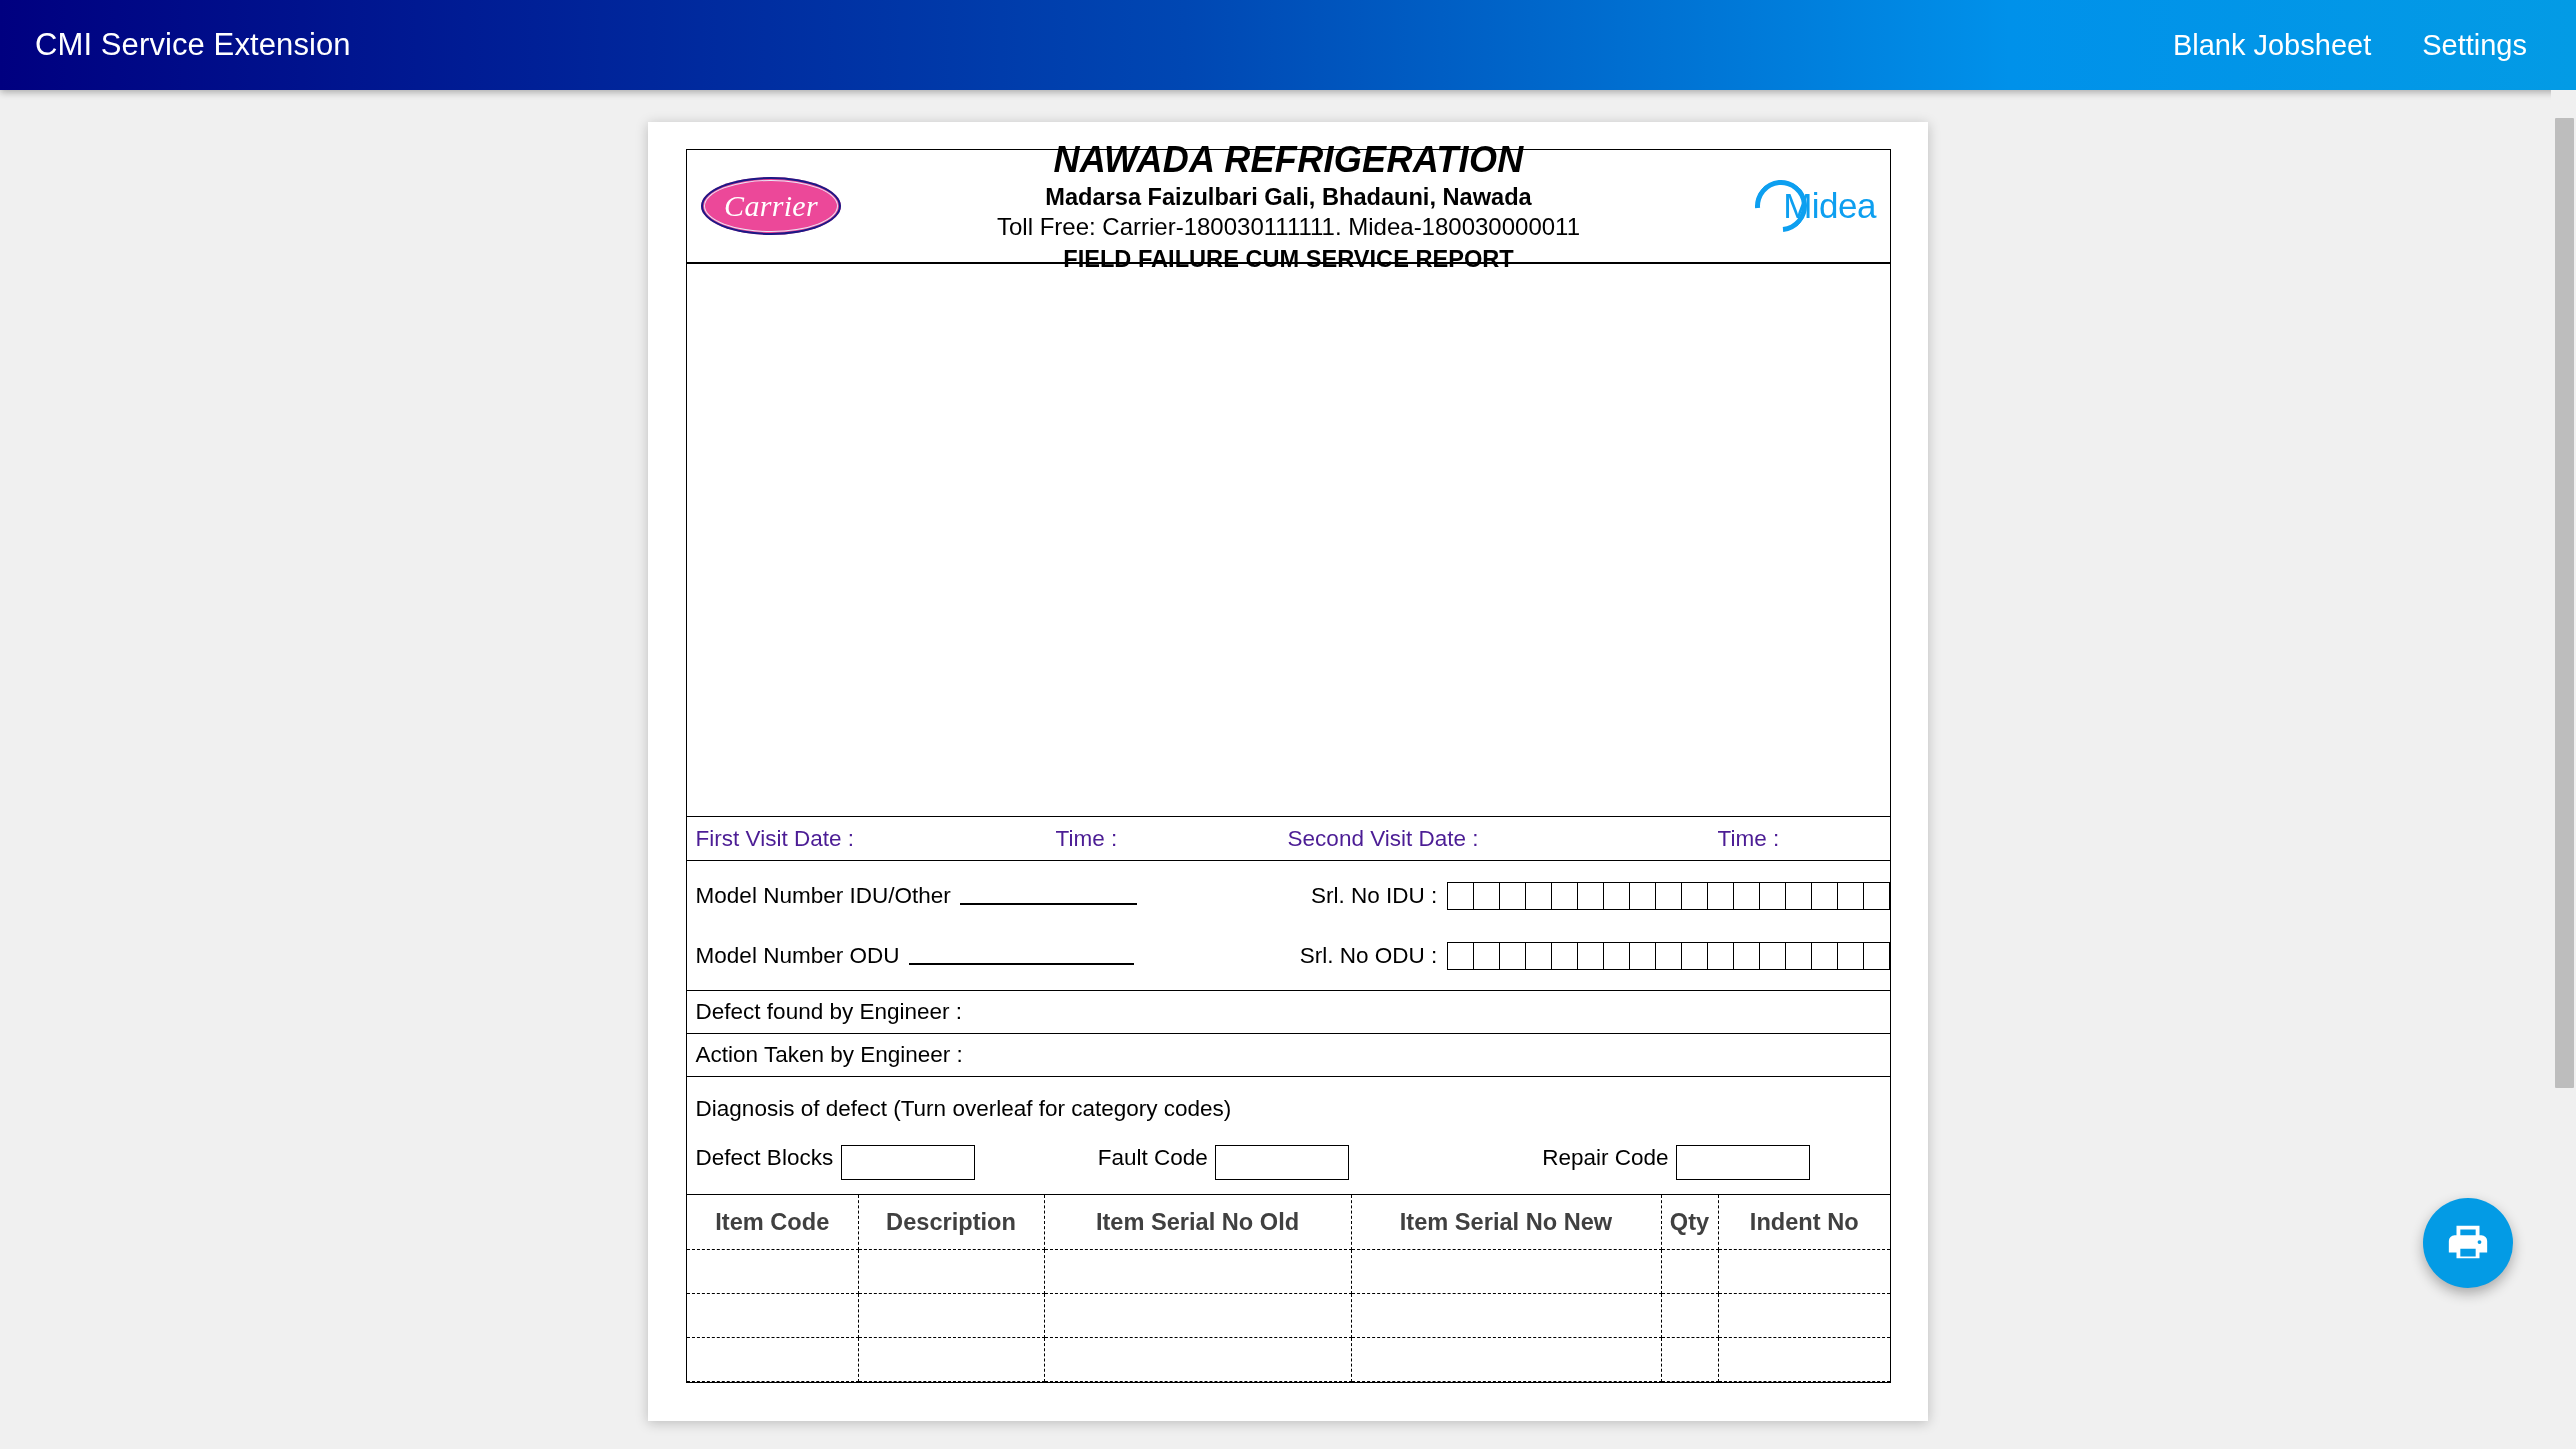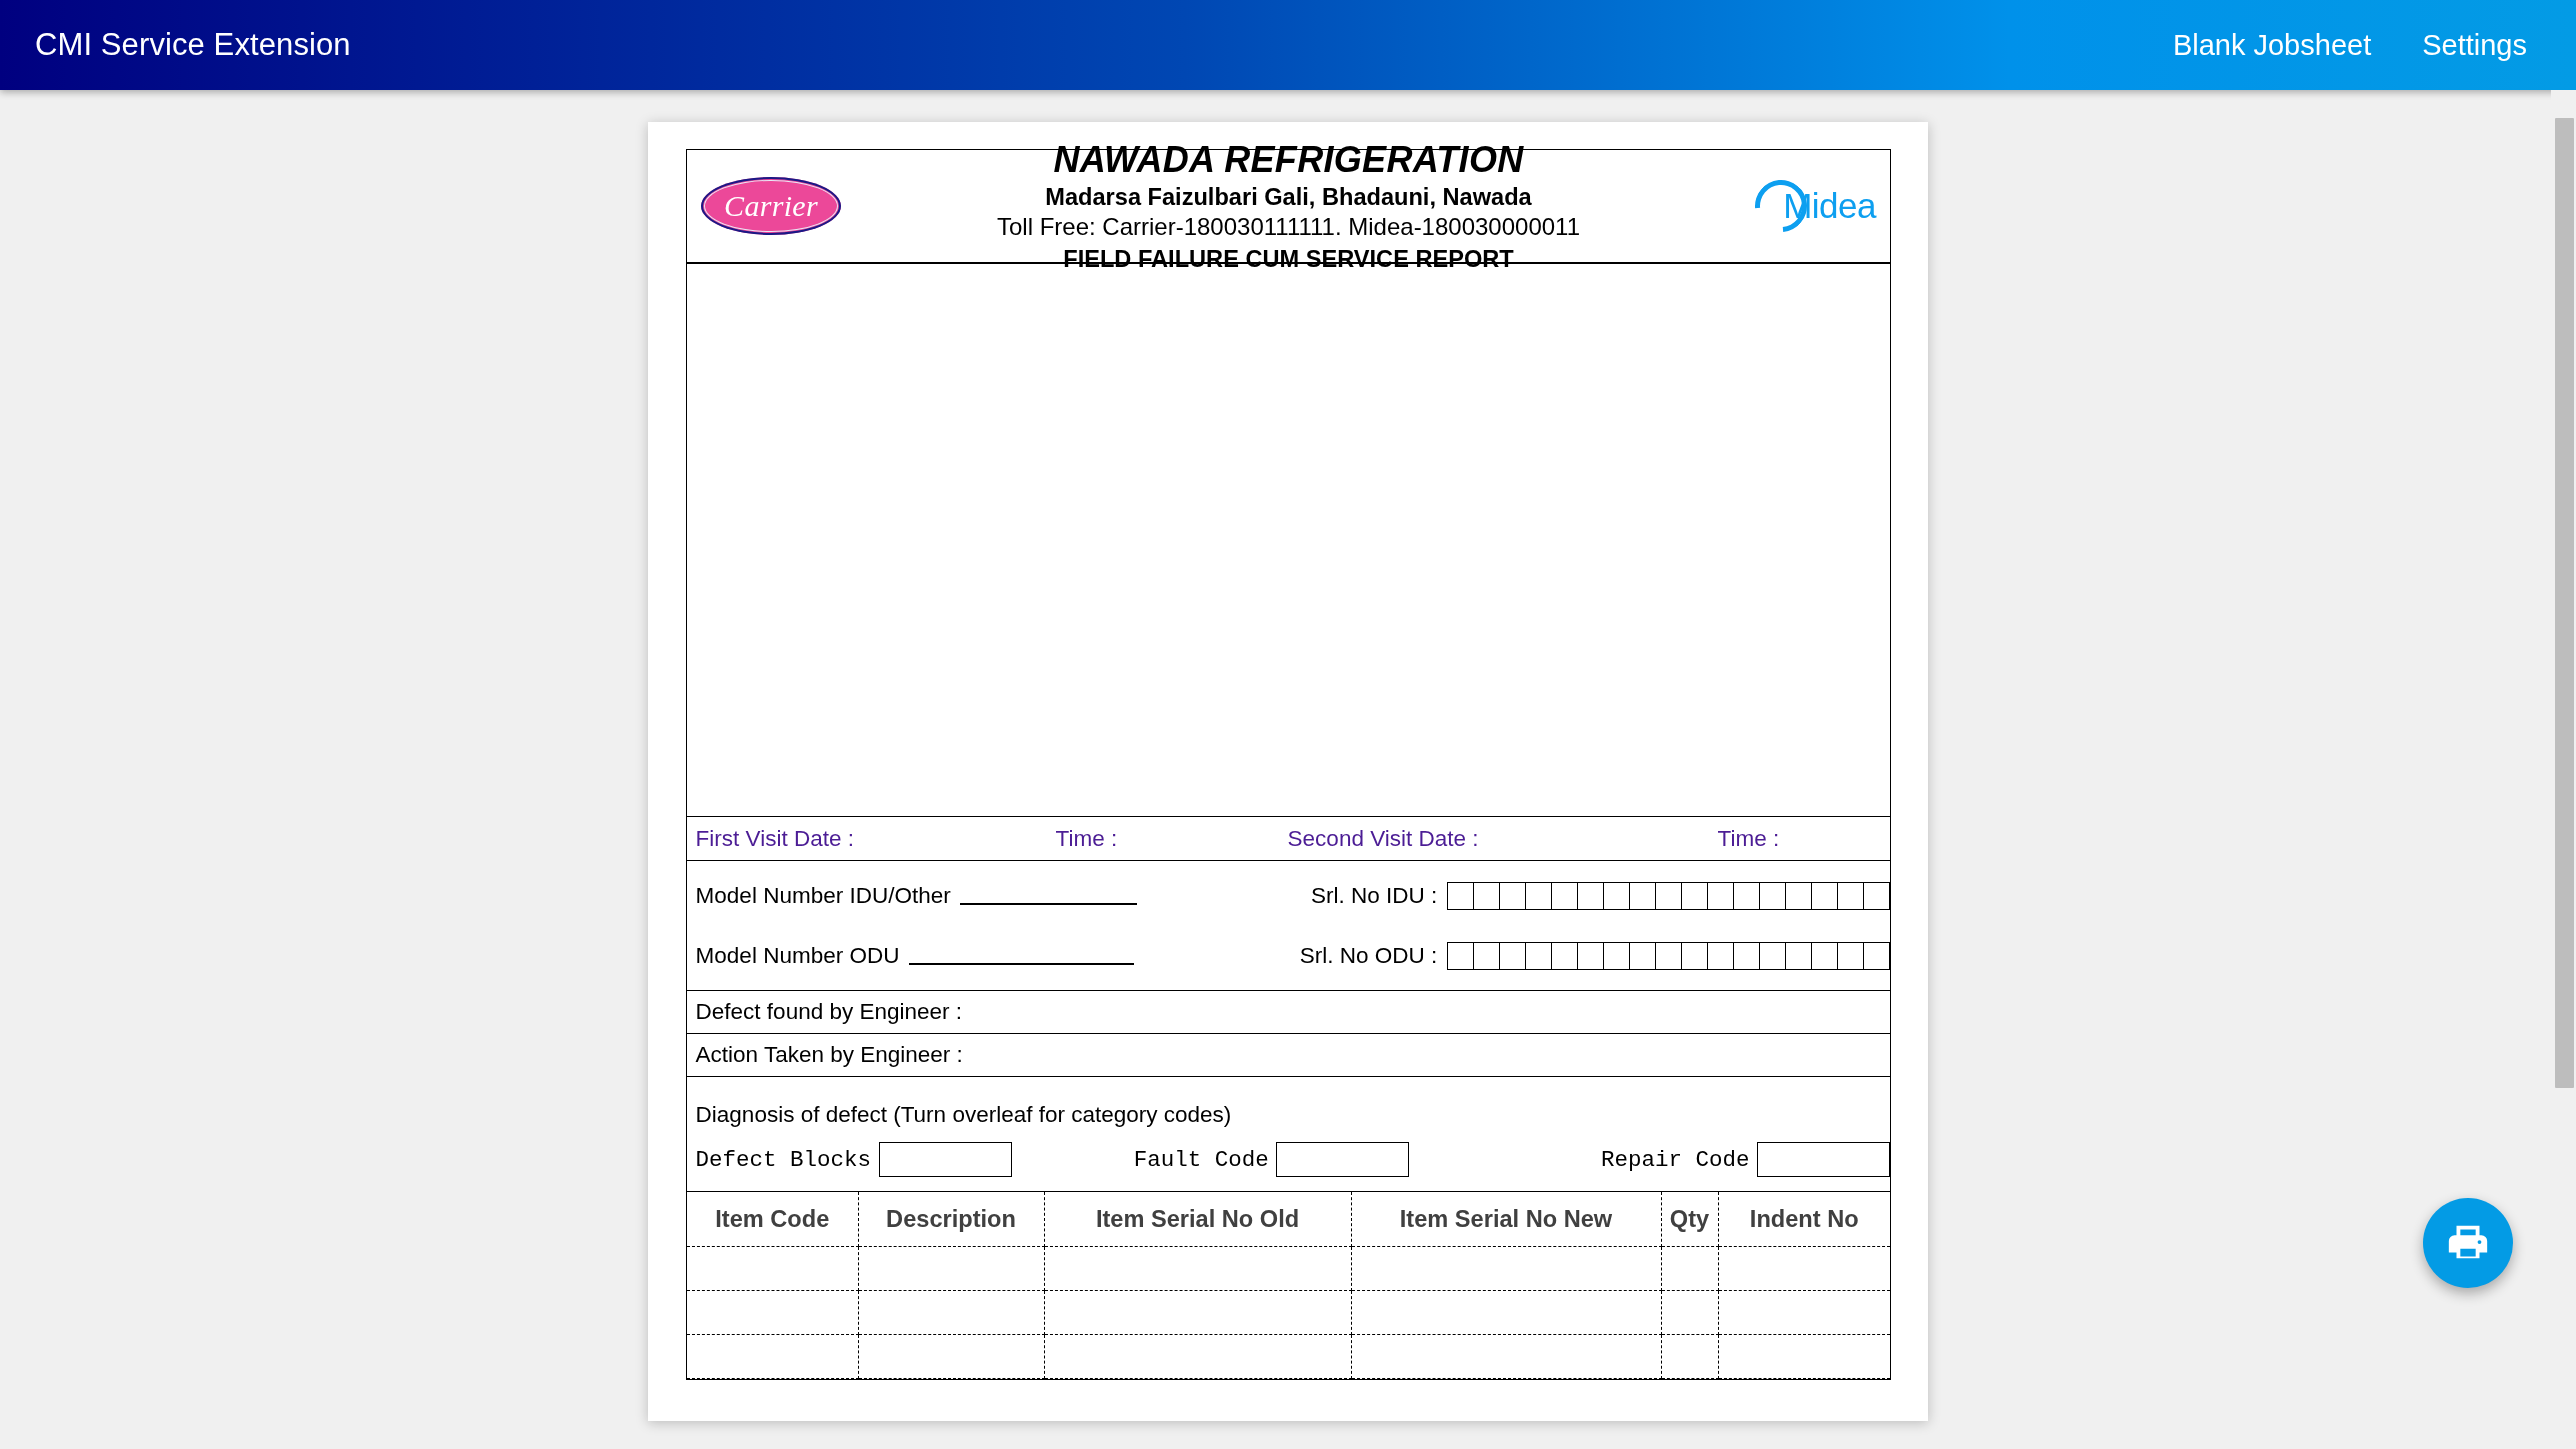--- a/index.html
+++ b/index.html
@@ -128,23 +128,23 @@
   }
 
   
   .label-row{
     height:43px; border-bottom:1.6px solid #000;
     display:flex; align-items:center; padding-left:8.6px;
     font-size:22.5px; color:#000;
   }
 
   
-  .diag-block{ border-bottom:1.6px solid #000; padding:25px 0 14px 0; }
+  .diag-block{ border-bottom:1.6px solid #000; padding:19px 0 14px 0; }
   .diag-title{ font-size:22.5px; color:#000; padding-left:8.6px; }
-  .codes-row{ display:flex; align-items:center; margin-top:14px; padding-left:8.6px;font-family:Liberation Mono, monospace; }
+  .codes-row{ display:flex; margin-top:23px; padding-left:8.6px; }
   .code-label{ font-size:22.5px; color:#000; white-space:nowrap; }
   .code-box{
     width:134px; height:35px; border:1.6px solid #000;
     background:#fff; margin-left:7.5px;
   }
   .sp1{ width:123px; }
   .sp2{ width:193px; }
 
   
   .items{ width:100%; border-collapse:collapse; }

